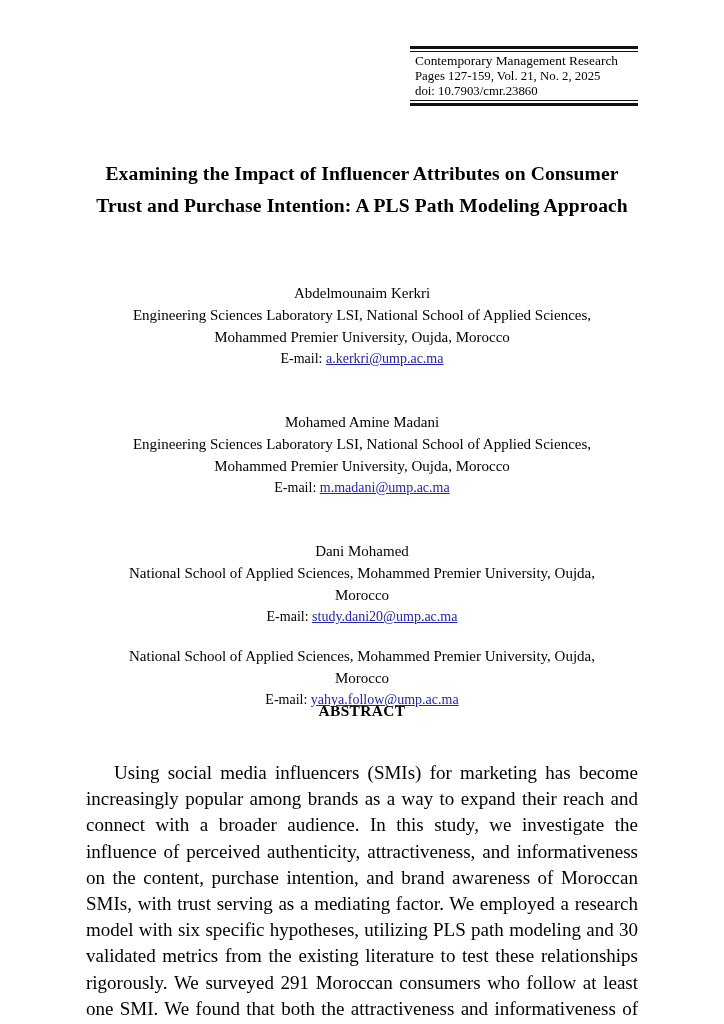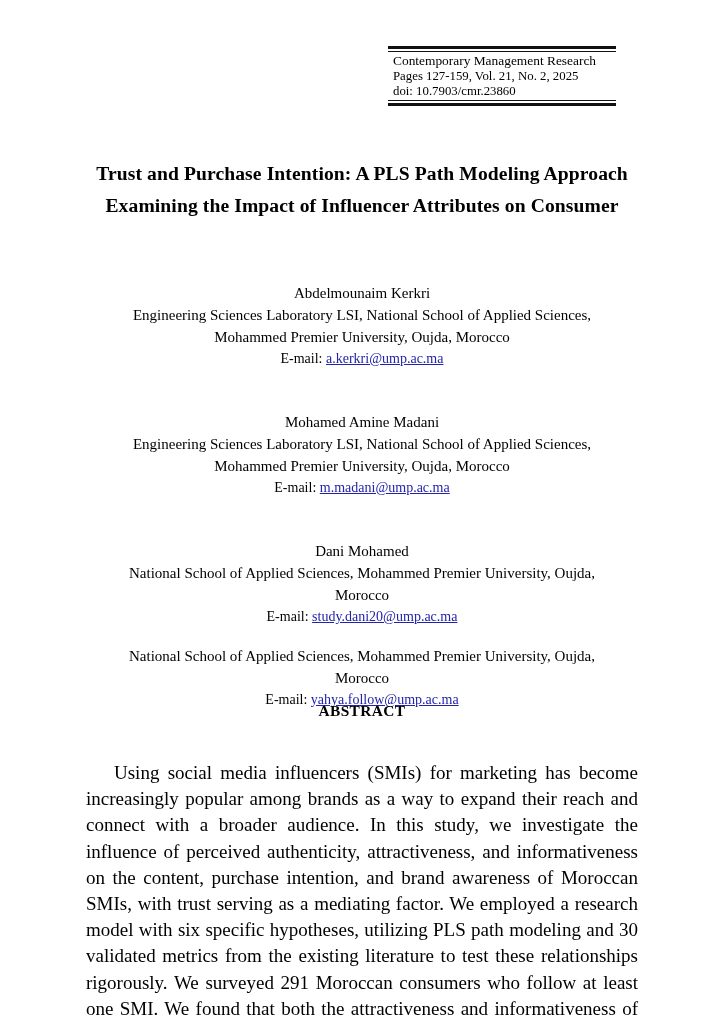--- a/index.html
+++ b/index.html
@@ -14,21 +14,21 @@
     background: #ffffff;
     overflow: hidden;
     font-family: "Liberation Serif", "DejaVu Serif", serif;
     color: #000000;
     -webkit-font-smoothing: antialiased;
   }
 
   
   .journal-header {
     position: absolute;
-    left: 388px;
+    left: 410px;
     top: 46px;
     width: 228px;
     box-sizing: border-box;
     border-top: 3px solid #111111;
     border-bottom: 3px solid #111111;
     padding: 4px 0 3px 0;
   }
   .journal-header::before,
   .journal-header::after {
     content: "";
@@ -124,22 +124,22 @@
 
 <div class="page">
 
   <div class="journal-header">
     <div class="journal-line name">Contemporary Management Research</div>
     <div class="journal-line">Pages 127-159, Vol. 21, No. 2, 2025</div>
     <div class="journal-line">doi: 10.7903/cmr.23860</div>
   </div>
 
   <div class="title-block">
+    <div class="title-line">Examining the Impact of Influencer Attributes on Consumer</div>
     <div class="title-line">Trust and Purchase Intention: A PLS Path Modeling Approach</div>
-    <div class="title-line">Examining the Impact of Influencer Attributes on Consumer</div>
   </div>
 
   <div class="authors">
 
     <div class="author-block">
       <div class="author-name">Abdelmounaim Kerkri</div>
       <div class="author-affil">Engineering Sciences Laboratory LSI, National School of Applied Sciences,</div>
       <div class="author-affil">Mohammed Premier University, Oujda, Morocco</div>
       <div class="author-email"><span>E-mail: </span><span class="email-link">a.kerkri@ump.ac.ma</span></div>
     </div>

